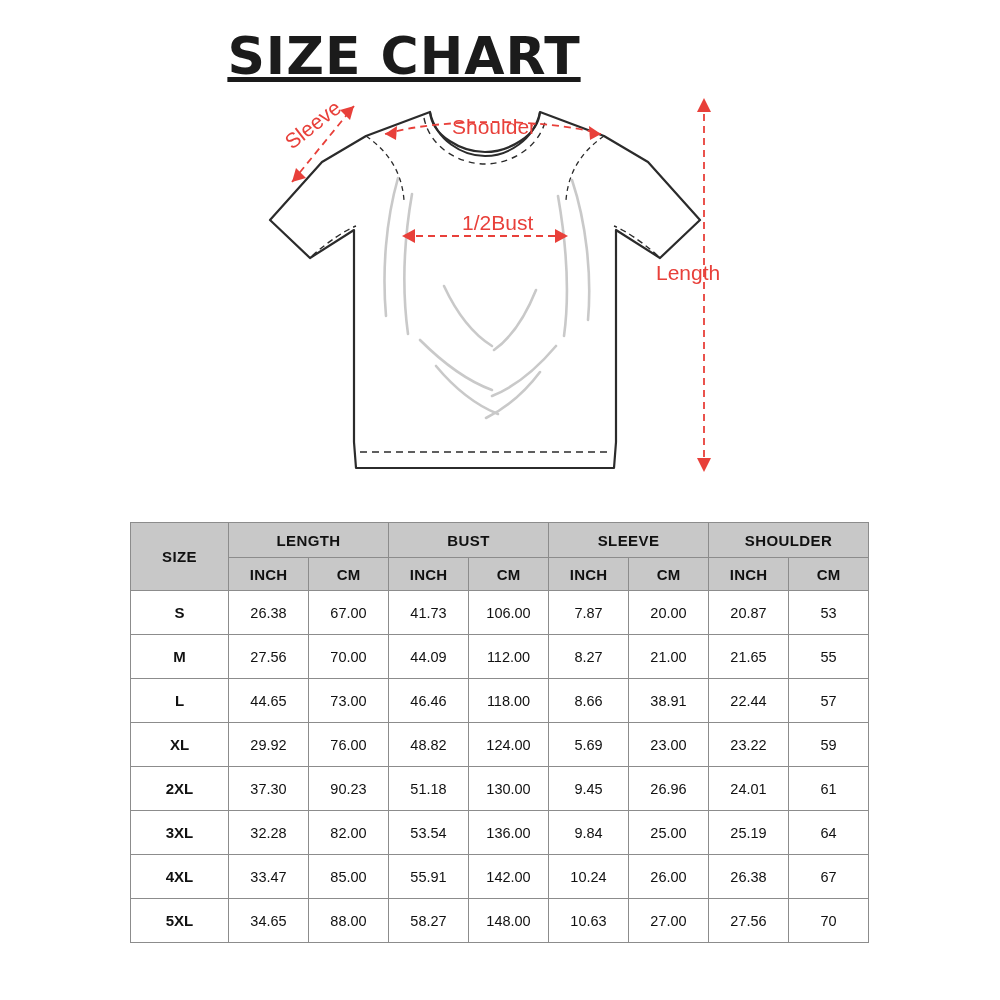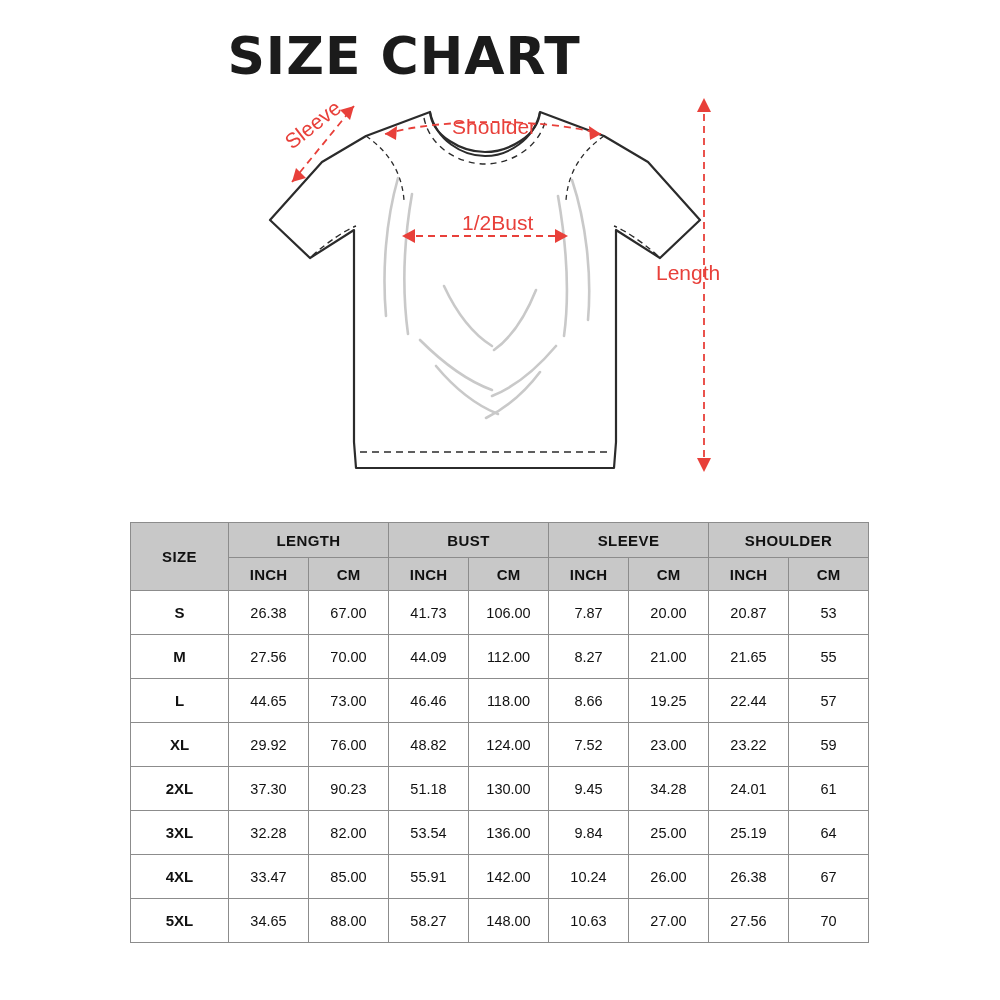--- a/index.html
+++ b/index.html
@@ -12,20 +12,21 @@
     height: 1000px;
     font-family: "Liberation Sans", sans-serif;
     color: #1a1a1a;
     position: relative;
     overflow: hidden;
   }
   .page {
     width: 808px;
     height: 1000px;
     position: relative;
+    text-decoration: underline;
   }
   .title {
     text-align: center;
     font-size: 52px;
     font-weight: bold;
     letter-spacing: 1px;
     padding-top: 26px;
     color: #1b1b1b;
     font-family: "DejaVu Sans", sans-serif;
   }
@@ -235,43 +236,43 @@
           <td>21.65</td>
           <td>55</td>
         </tr>
         <tr>
           <td class="size-cell">L</td>
           <td>44.65</td>
           <td>73.00</td>
           <td>46.46</td>
           <td>118.00</td>
           <td>8.66</td>
-          <td>19.25</td>
+          <td>38.91</td>
           <td>22.44</td>
           <td>57</td>
         </tr>
         <tr>
           <td class="size-cell">XL</td>
           <td>29.92</td>
           <td>76.00</td>
           <td>48.82</td>
           <td>124.00</td>
-          <td>7.52</td>
+          <td>5.69</td>
           <td>23.00</td>
           <td>23.22</td>
           <td>59</td>
         </tr>
         <tr>
           <td class="size-cell">2XL</td>
           <td>37.30</td>
           <td>90.23</td>
           <td>51.18</td>
           <td>130.00</td>
           <td>9.45</td>
-          <td>34.28</td>
+          <td>26.96</td>
           <td>24.01</td>
           <td>61</td>
         </tr>
         <tr>
           <td class="size-cell">3XL</td>
           <td>32.28</td>
           <td>82.00</td>
           <td>53.54</td>
           <td>136.00</td>
           <td>9.84</td>

